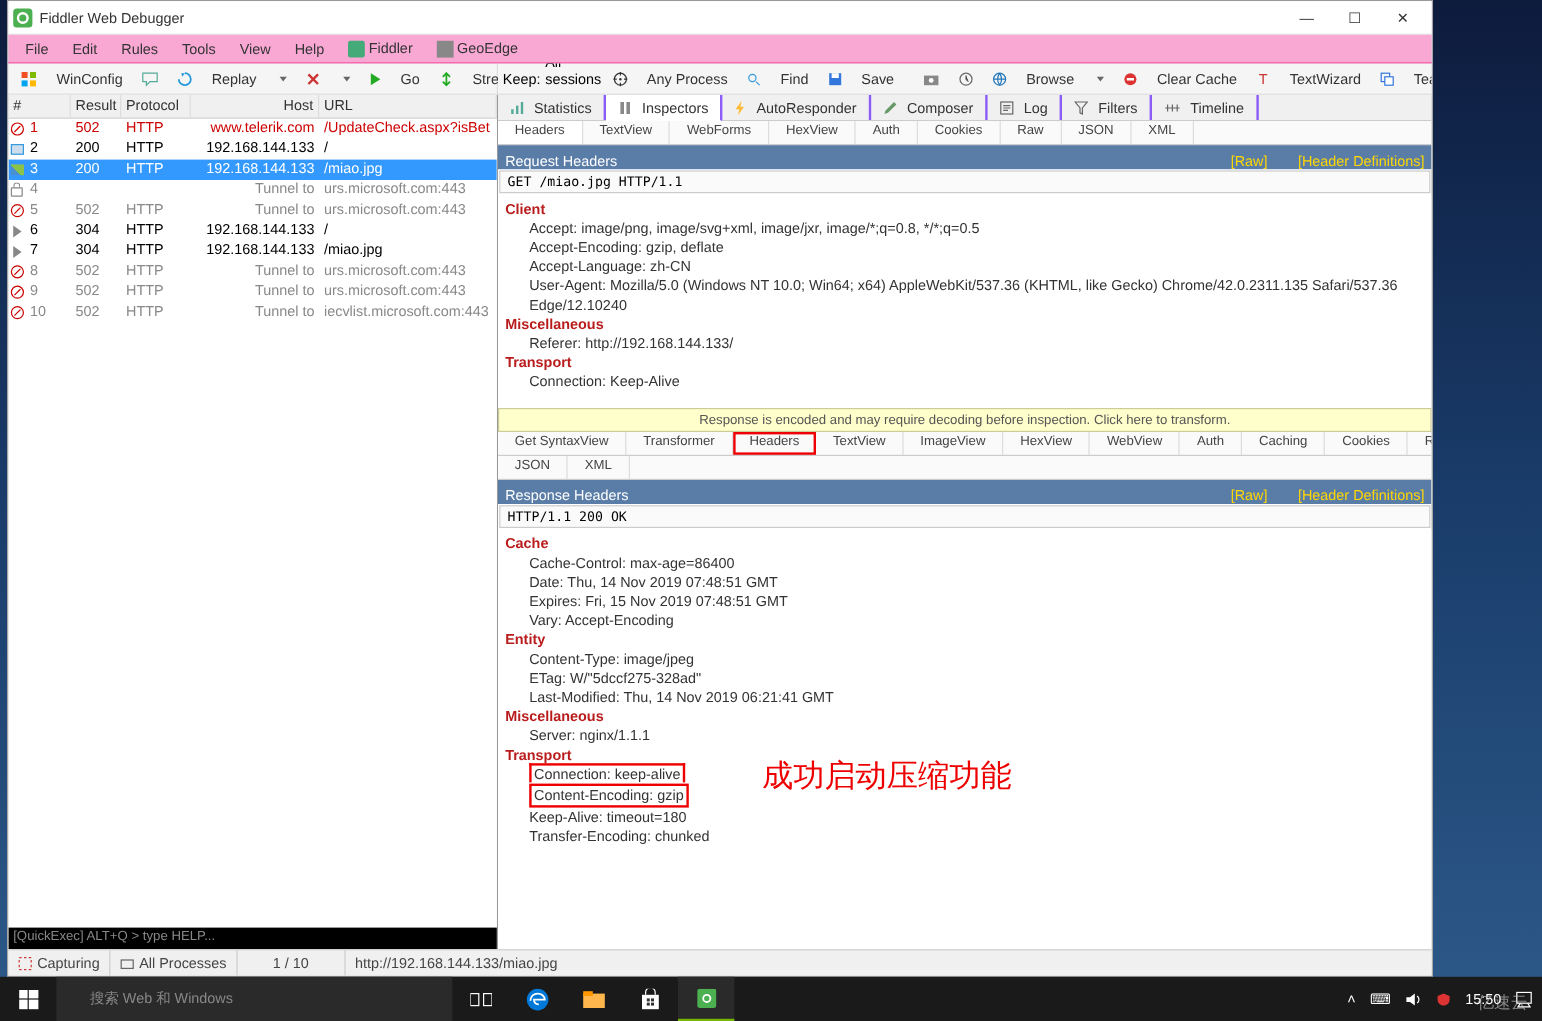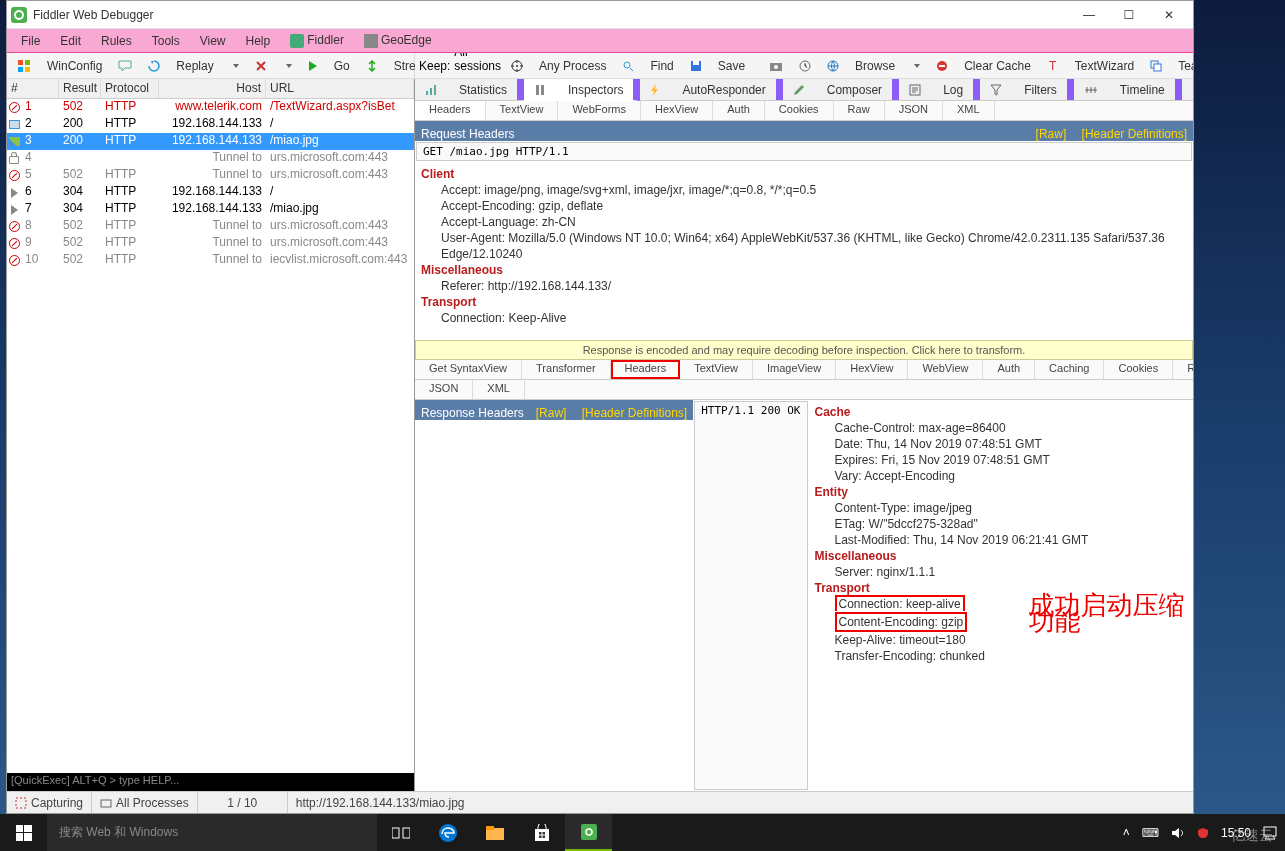--- a/index.html
+++ b/index.html
@@ -36,44 +36,44 @@
 .icon-block{width:11px;height:11px;border:1px solid #c00;border-radius:50%;position:relative}
 .icon-block::after{content:"";position:absolute;left:1px;top:4px;width:7px;height:1px;background:#c00;transform:rotate(-45deg)}
 .icon-lock{width:10px;height:8px;border:1px solid #888;border-radius:1px;position:relative;margin-top:3px}
 .icon-lock::before{content:"";position:absolute;left:1px;top:-5px;width:4px;height:4px;border:1px solid #888;border-bottom:none;border-radius:3px 3px 0 0}
 .icon-img{width:11px;height:9px;background:linear-gradient(45deg,#4a90d0 40%,#8bc34a 40%)}
 .icon-arrow{width:0;height:0;border-top:5px solid transparent;border-bottom:5px solid transparent;border-left:7px solid #888}
 .quickexec{height:18px;background:#000;color:#888;padding:1px 4px;font-size:11px}
 .right-pane{flex:1;display:flex;flex-direction:column;overflow:hidden}
 .right-toolbar{height:26px;display:flex;align-items:center;padding:0 4px;background:#f5f5f5;border-bottom:1px solid #ddd;gap:4px;flex-wrap:nowrap;overflow:hidden}
 .tabs-row{height:22px;display:flex;background:#f0f0f0;border-bottom:1px solid #ccc}
-.tab{padding:3px 10px;border-right:7px solid #8b5cf6;cursor:pointer;display:flex;align-items:center;gap:22px;font-size:11px;color:#333;white-space:nowrap}
+.tab{padding:3px 10px;border-right:2px solid #8b5cf6;cursor:pointer;display:flex;align-items:center;gap:8px;font-size:11px;color:#333;white-space:nowrap}
 .tab.active{background:#fff;border-bottom:1px solid #fff;margin-bottom:-1px}
 .subtabs-row{height:20px;display:flex;background:#fafafa;border-bottom:1px solid #ccc}
 .subtab{padding:2px 14px;border-right:1px solid #ddd;cursor:pointer;font-size:11px;color:#444;white-space:nowrap}
 .subtab.active{background:#fff}
 .section-header{height:20px;background:#5a7da8;color:#fff;display:flex;align-items:flex-end;padding:0 6px;font-size:11px}
 .section-header .links{margin-left:auto;color:#ffd700}
-.section-header .links span{cursor:pointer;margin-left:12px}
+.section-header .links span{cursor:pointer;margin-left:22px}
 .req-line{padding:2px 6px;font-family:monospace;font-size:11px;border:1px solid #ccc;background:#fafafa;margin:1px}
 .headers-content{flex:0 0 auto;padding:4px 6px;background:#fff;font-size:11px;line-height:16px;overflow:auto}
 .hdr-group{font-weight:bold;color:#b91c1c}
 .hdr-item{padding-left:20px;color:#333}
 .transform-bar{background:#ffffcc;border:1px solid #cc9;padding:3px 8px;text-align:center;font-size:11px;color:#555;cursor:pointer}
-.response-area{flex:1;display:flex;overflow:hidden}
+.response-area{flex:1;display:flex;flex-direction:column;overflow:hidden}
 .resp-scroll{flex:1;overflow:auto;background:#fff;padding:4px 6px;font-size:11px;line-height:16px;position:relative}
 .redbox{border:2px solid #e00;padding:0 2px;display:inline-block}
 .red-annotation{position:absolute;color:#e00;font-family:"SimSun","宋体",serif;font-size:26px}
 .statusbar{height:22px;display:flex;align-items:center;background:#f0f0f0;border-top:1px solid #ccc;font-size:11px;color:#444}
 .sb-item{padding:0 8px;border-right:1px solid #ccc;display:flex;align-items:center;gap:4px;height:100%}
 .taskbar{position:absolute;left:0;bottom:0;width:100%;height:37px;background:#1a1a1a;display:flex;align-items:center}
 .start-btn{width:47px;height:37px;display:flex;align-items:center;justify-content:center;cursor:pointer}
 .win-logo{width:16px;height:16px;display:grid;grid-template-columns:1fr 1fr;grid-template-rows:1fr 1fr;gap:1px}
 .win-logo div{background:#fff}
-.search-box{width:330px;height:37px;background:#2a2a2a;display:flex;align-items:center;padding:0 12px;color:#888}
+.search-box{width:330px;height:37px;background:#2a2a2a;display:flex;align-items:center;padding:0 28px;color:#888}
 .task-icon{width:47px;height:37px;display:flex;align-items:center;justify-content:center;cursor:pointer;color:#fff}
 .tray{margin-left:auto;display:flex;align-items:center;padding:0 8px;gap:12px;color:#fff;font-size:11px}
 .clock{text-align:center;line-height:12px}
 svg{display:block}
 </style>
 </head>
 <body>
 
 <div class="desktop">
 <div class="window">
@@ -228,21 +228,21 @@
   </div>
   <div class="sessions-list" id="sessions-list">
             <div class="session-row">
               <div class="sr-icon">
                 <div class="icon-block"></div>
               </div>
   <div class="sr-num red">1</div>
   <div class="sr-res red">502</div>
   <div class="sr-proto red">HTTP</div>
   <div class="sr-host red">www.telerik.com</div>
-  <div class="sr-url red">/TextWizard.aspx?isBet</div>
+  <div class="sr-url red">/UpdateCheck.aspx?isBet</div>
             </div>
             <div class="session-row">
               <div class="sr-icon">
                 <div style="width:11px;height:9px;background:#cde;border:1px solid #39d"></div>
               </div>
   <div class="sr-num ">2</div>
   <div class="sr-res ">200</div>
   <div class="sr-proto ">HTTP</div>
   <div class="sr-host ">192.168.144.133</div>
   <div class="sr-url ">/</div>

